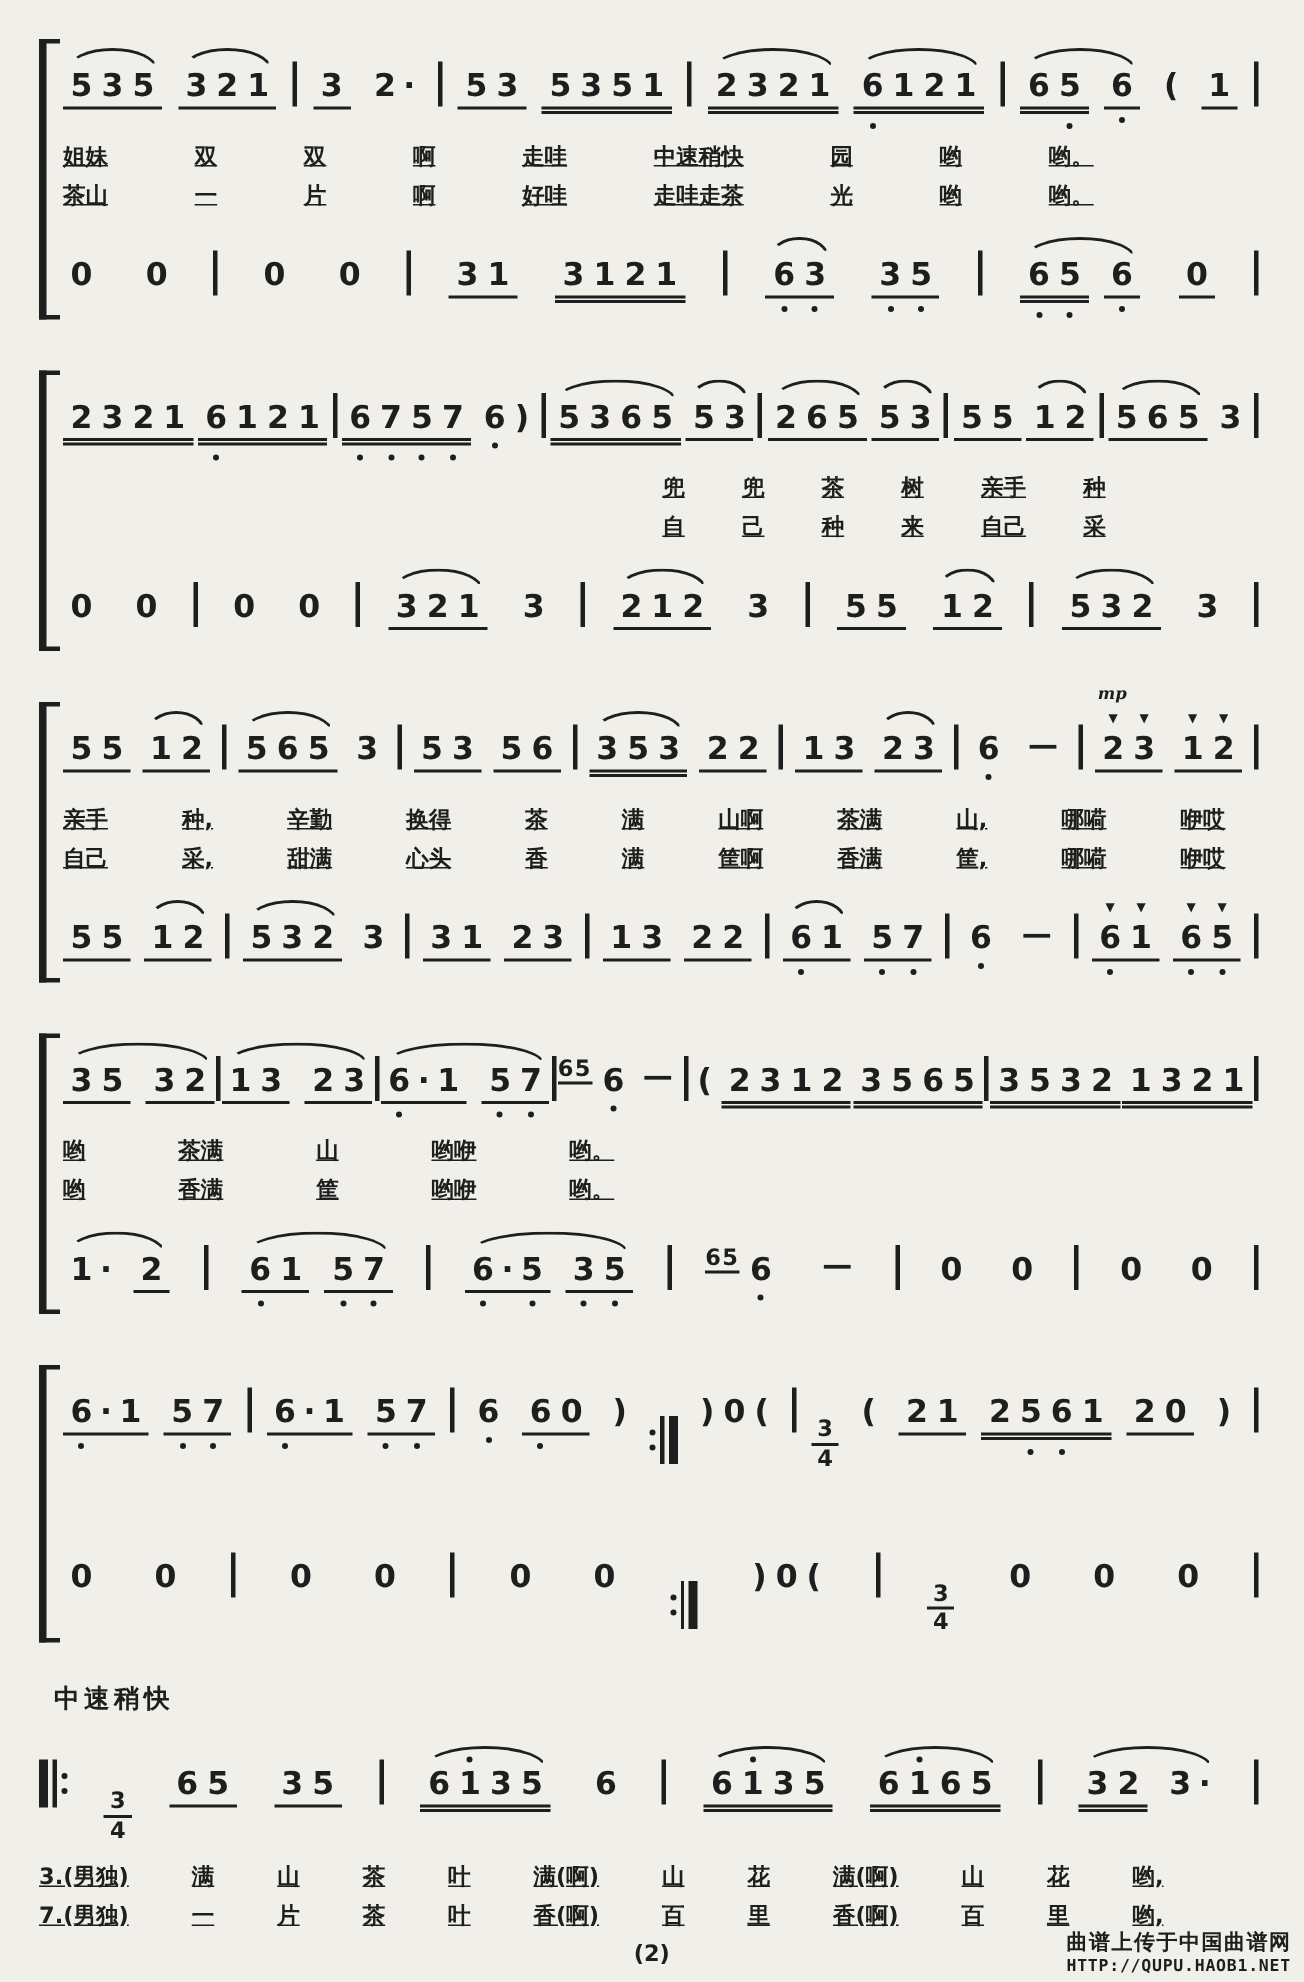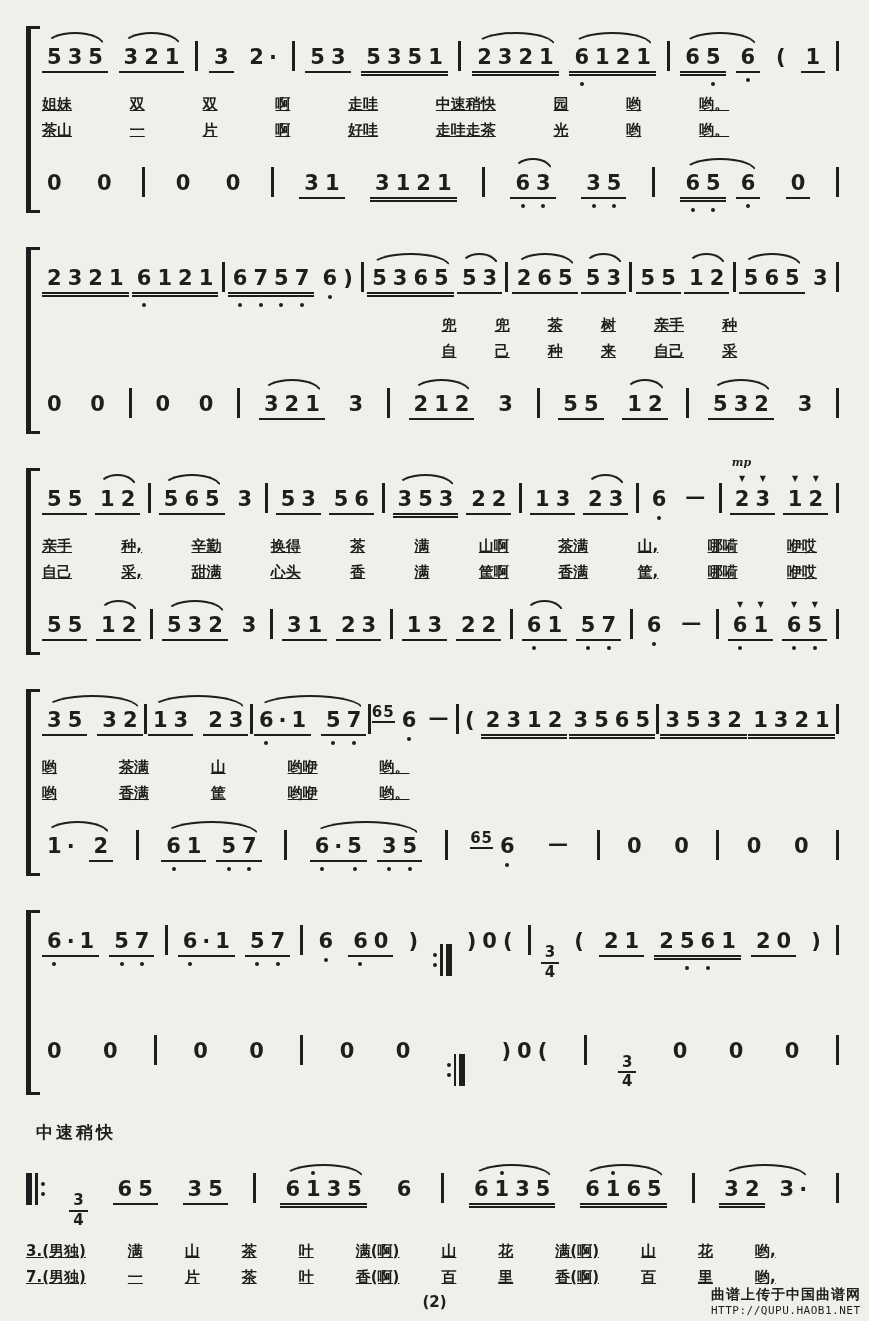--- a/index.html
+++ b/index.html
@@ -59,21 +59,21 @@
   .rthick{width:6px;height:32px;background:var(--ink);}
   .rdots{display:flex;flex-direction:column;gap:6px;}
   .rdot{width:4px;height:4px;border-radius:50%;background:var(--ink);}
   .lyrics{display:flex;justify-content:space-between;margin:1px 0;
     font-size:15px;font-weight:600;line-height:25px;text-decoration:underline;}
   .seg{white-space:nowrap;}
   .pageno{position:absolute;left:0;right:0;bottom:10px;text-align:center;
     font-weight:bold;font-size:15px;}
   .watermark{position:absolute;right:8px;bottom:4px;text-align:left;}
   .wm1{font-size:14px;font-weight:bold;letter-spacing:1px;}
-  .wm2{font-family:"DejaVu Sans Mono",monospace;font-size:11px;font-weight:normal;letter-spacing:0.5px;}
+  .wm2{font-family:"DejaVu Sans Mono",monospace;font-size:11px;font-weight:bold;letter-spacing:0.5px;}
 </style>
 </head>
 <body>
 
 <div id="score">
     <section class="system bracketed">
       <div class="bracket"></div>
       <div class="noterow">
         <div class="group">
           <div class="slur"></div>

